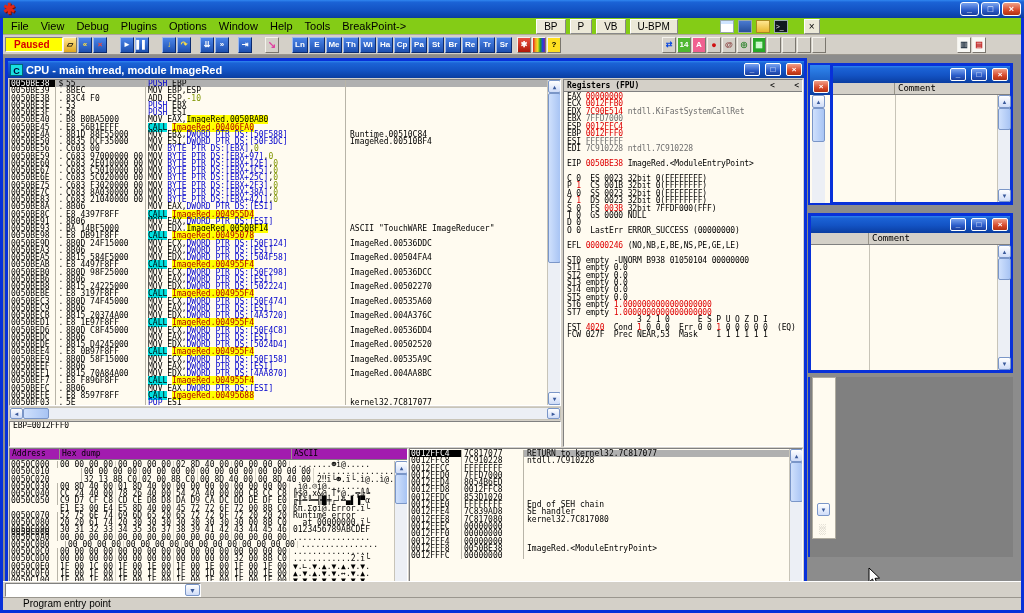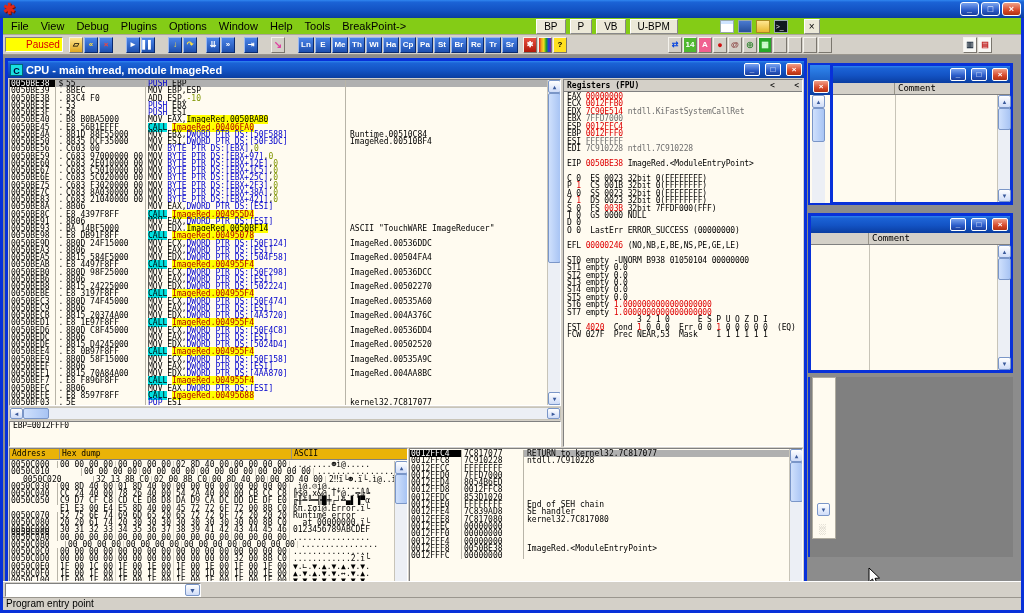--- a/index.html
+++ b/index.html
@@ -17,21 +17,21 @@
 .bp-btn{border:1px solid;border-color:#fff #888 #888 #fff;background:#ECE9D8;font-size:10px;padding:0 7px;height:15px;line-height:13px;margin-left:4px}
 .mb-icons{display:flex;gap:4px;margin-left:42px}
 .mb-ic{width:14px;height:13px;border:1px solid #9aa;display:block}
 .ic-notepad{background:linear-gradient(180deg,#cfe4ff 0 30%,#fff 30%);}
 .ic-book{background:linear-gradient(180deg,#4a7ad0,#274f9a)}
 .ic-folder{background:linear-gradient(180deg,#ffe690,#e8b830);border-color:#a88a20}
 .ic-console{background:#101820;color:#e8e8e8;font-size:7px;line-height:11px;text-align:left;padding-left:1px}
 .menu-x{margin-left:16px;width:16px;height:15px;border:1px solid;border-color:#fff #888 #888 #fff;background:#ECE9D8;text-align:center;font-size:10px;line-height:13px}
 
 .toolbar{height:20px;flex:0 0 20px;background:#D4D0C8;display:flex;align-items:center;padding-left:2px;border-bottom:1px solid #9a968e}
-.paused{width:58px;height:15px;background:#FFFF00;border:1px solid;border-color:#808080 #fff #fff #808080;color:#D80000;font-size:10px;font-weight:normal;line-height:13px;padding-left:20px;margin-right:6px}
+.paused{width:58px;height:15px;background:#FFFF00;border:1px solid;border-color:#808080 #fff #fff #808080;color:#D80000;font-size:10px;font-weight:bold;line-height:13px;padding-left:8px;}
 .tbtn{width:14px;height:16px;margin-right:1px;display:flex;align-items:center;justify-content:center;font-size:8px;font-weight:bold;border:1px solid;border-color:#f4f2ec #7a766e #7a766e #f4f2ec;background:#D4D0C8;color:#203040;flex:0 0 auto}
 .tbtn.blue{background:linear-gradient(180deg,#4a84e8,#1e50b0);color:#fff;border-color:#9ab8f0 #0a2a70 #0a2a70 #9ab8f0}
 .tbtn.lett{width:16px;font-size:8px}
 .tbtn.red{background:linear-gradient(180deg,#e85040,#b01808);color:#fff}
 .tbtn.rainbow{background:linear-gradient(90deg,#e02020,#f0a020,#f0e020,#20a020,#2040e0,#8020a0)}
 .tbtn.yellow{background:#ffe020;color:#000}
 .gap4{margin-left:4px}.gap8{margin-left:8px}.gap12{margin-left:12px}
 
 .mdi{flex:1;position:relative;background:#8C8C8C;overflow:hidden}
 
@@ -59,40 +59,40 @@
 .reghdr .arr{margin-left:auto;font-weight:normal}
 
 .vsb{position:absolute;top:0;right:0;bottom:0;width:13px;background:#ECEFF5;border-left:1px solid #c8c4b8;display:flex;flex-direction:column}
 .sbb{width:13px;height:13px;flex:0 0 13px;background:linear-gradient(180deg,#fff,#cfdcf8);border:1px solid #7a96c8;border-radius:2px;color:#3a5a9c;font-size:6px;display:flex;align-items:center;justify-content:center}
 .sbthumb{width:13px;background:linear-gradient(90deg,#cfe0fc,#a8c4f4);border:1px solid #7a96c8;border-radius:2px}
 .sbfill{flex:1}
 .hsb{position:absolute;background:#ECEFF5;border:1px solid #c8c4b8;display:flex}
 .hsb .sbb{height:11px;width:13px;flex:0 0 13px}
 .hsb .sbthumb{height:11px;width:26px}
 
-.dhead{height:11px;background:#eab308;border-bottom:1px solid #808080;display:flex;font-size:8px;font-family:"DejaVu Sans Mono",monospace}
+.dhead{height:11px;background:#a21caf;border-bottom:1px solid #808080;display:flex;font-size:8px;font-family:"DejaVu Sans Mono",monospace}
 .dhead span{border-right:1px solid #989488;padding-left:2px}
 .hexgrp{border-right:1px solid #d8d4c8;padding:0 2px;flex:0 0 auto}
 .srow{display:flex;height:7.3px;line-height:7.45px;white-space:pre}
 .st-addr{width:52px;border-right:1px solid #b8b4a8;padding-left:1px;flex:0 0 auto}
 .st-val{width:62px;border-right:1px solid #b8b4a8;padding-left:2px;flex:0 0 auto}
 .st-com{flex:1;padding-left:3px}
 .ssel .st-addr{background:#000;color:#fff}
 .ssel .st-com{background:#B0B0B0}
 
 .chead{height:12px;background:#D4D0C8;border-bottom:1px solid #808080;display:flex;font-size:9px;font-family:"DejaVu Sans Mono",monospace}
 .chead .c1{border-right:1px solid #989488}
 .cbody{position:relative;background:#FFFBF0;flex:1}
 .cdiv{position:absolute;top:0;bottom:0;width:1px;background:#c8c4b8}
 
 .bottombar{height:16px;flex:0 0 16px;background:#D4D0C8;display:flex;align-items:center;padding:1px 2px;border-top:1px solid #fff}
 .combo{width:196px;height:14px;background:#fff;border:1px solid;border-color:#808080 #fff #fff #808080;display:flex}
 .combo .field{flex:1}
 .combo .drop{width:15px;background:linear-gradient(180deg,#fff,#cfdcf8);border:1px solid #7a96c8;border-radius:2px;color:#3a5a9c;font-size:7px;text-align:center;line-height:12px}
-.statusbar{height:13px;flex:0 0 13px;background:#D4D0C8;font-size:10px;line-height:12px;padding-left:3px;border-top:1px solid #9a968e}
+.statusbar{height:13px;flex:0 0 13px;background:#D4D0C8;font-size:10px;line-height:12px;padding-left:20px;border-top:1px solid #9a968e}
 
 .cursor{position:absolute;z-index:99}
 </style>
 </head>
 <body>
 
 <div id="app">
 
   <div class="titlebar">
     <span class="olly-icon">✱</span>
@@ -299,21 +299,21 @@
 
         <div class="pane" style="left:1px;top:370px;width:399px;height:135px">
           <div class="dhead">
             <span style="width:50px">Address</span>
             <span style="width:232px">Hex dump</span>
             <span style="flex:1;border-right:none">ASCII</span>
           </div>
           <div id="dump-rows" style="position:absolute;left:0;top:12px;right:13px;bottom:0">
               <div class="drow"><span class="c-addr" style="width: 48px;">0050C000</span><span class="hexgrp">00 00 00 00</span><span class="hexgrp">00 00 00 00</span><span class="hexgrp">02 8D 40 00</span><span class="hexgrp">00 00 00 00</span><span class="c-com" style="padding-left: 3px;">........☻ì@.....</span></div>
               <div class="drow"><span class="c-addr" style="width: 72px;">0050C010</span><span class="hexgrp">00 00 00 00</span><span class="hexgrp">00 00 00 00</span><span class="hexgrp">00 00 00 00</span><span class="hexgrp">00 00 00 00</span><span class="c-com" style="padding-left: 3px;">................</span></div>
-              <div class="drow"><span class="c-addr" style="width: 72px; margin-left: 12px;">0050C020</span><span class="hexgrp">32 13 8B C0</span><span class="hexgrp">02 00 8B C0</span><span class="hexgrp">00 8D 40 00</span><span class="hexgrp">00 8D 40 00</span><span class="c-com" style="padding-left: 3px;">2‼ï└☻.ï└.ì@..ì@.</span></div>
+              <div class="drow"><span class="c-addr" style="width: 72px;">0050C020</span><span class="hexgrp">32 13 8B C0</span><span class="hexgrp">02 00 8B C0</span><span class="hexgrp">00 8D 40 00</span><span class="hexgrp">00 8D 40 00</span><span class="c-com" style="padding-left: 3px;">2‼ï└☻.ï└.ì@..ì@.</span></div>
               <div class="drow"><span class="c-addr" style="width: 48px;">0050C030</span><span class="hexgrp">00 8D 40 00</span><span class="hexgrp">01 8D 40 00</span><span class="hexgrp">00 00 00 00</span><span class="hexgrp">00 00 00 00</span><span class="c-com" style="padding-left: 3px;">.ì@.☺ì@.........</span></div>
               <div class="drow"><span class="c-addr" style="width: 48px;">0050C040</span><span class="hexgrp">CC 24 40 00</span><span class="hexgrp">78 26 40 00</span><span class="hexgrp">54 2A 40 00</span><span class="hexgrp">00 CB CC C8</span><span class="c-com" style="padding-left: 3px;">╠$@.x&amp;@.T*@..╦╠╚</span></div>
               <div class="drow"><span class="c-addr" style="width: 48px;">0050C050</span><span class="hexgrp">C9 D7 CF C8</span><span class="hexgrp">CD CE DB D8</span><span class="hexgrp">DA D9 CA DC</span><span class="hexgrp">DD DE DF E0</span><span class="c-com" style="padding-left: 3px;">╔╫╧╚═╬█╪┌┘╩▄▌▐▀α</span></div>
               <div class="drow"><span class="c-addr" style="width: 48px; margin-top: 24px;">0050C060</span><span class="hexgrp">E1 E3 00 E4</span><span class="hexgrp">E5 8D 40 00</span><span class="hexgrp">45 72 72 6F</span><span class="hexgrp">72 00 8B C0</span><span class="c-com" style="padding-left: 3px;">ßπ.Σσì@.Error.ï└</span></div>
               <div class="drow"><span class="c-addr" style="width: 48px;">0050C070</span><span class="hexgrp">52 75 6E 74</span><span class="hexgrp">69 6D 65 20</span><span class="hexgrp">65 72 72 6F</span><span class="hexgrp">72 20 20 20</span><span class="c-com" style="padding-left: 3px;">Runtime error   </span></div>
               <div class="drow"><span class="c-addr" style="width: 48px;">0050C080</span><span class="hexgrp">20 20 61 74</span><span class="hexgrp">20 30 30 30</span><span class="hexgrp">30 30 30 30</span><span class="hexgrp">30 00 8B C0</span><span class="c-com" style="padding-left: 3px;">  at 00000000.ï└</span></div>
               <div class="drow"><span class="c-addr" style="width: 48px;">0050C090</span><span class="hexgrp">30 31 32 33</span><span class="hexgrp">34 35 36 37</span><span class="hexgrp">38 39 41 42</span><span class="hexgrp">43 44 45 46</span><span class="c-com" style="padding-left: 3px;">0123456789ABCDEF</span></div>
               <div class="drow"><span class="c-addr" style="width: 48px;">0050C0A0</span><span class="hexgrp">00 00 00 00</span><span class="hexgrp">00 00 00 00</span><span class="hexgrp">00 00 00 00</span><span class="hexgrp">00 00 00 00</span><span class="c-com" style="padding-left: 3px;">................</span></div>
               <div class="drow"><span class="c-addr" style="width: 56px;">0050C0B0</span><span class="hexgrp">00 00 00 00</span><span class="hexgrp">00 00 00 00</span><span class="hexgrp">00 00 00 00</span><span class="hexgrp">00 00 00 00</span><span class="c-com" style="padding-left: 3px;">................</span></div>
               <div class="drow"><span class="c-addr" style="width: 48px;">0050C0C0</span><span class="hexgrp">00 00 00 00</span><span class="hexgrp">00 00 00 00</span><span class="hexgrp">00 00 00 00</span><span class="hexgrp">00 00 00 00</span><span class="c-com" style="padding-left: 3px;">................</span></div>

